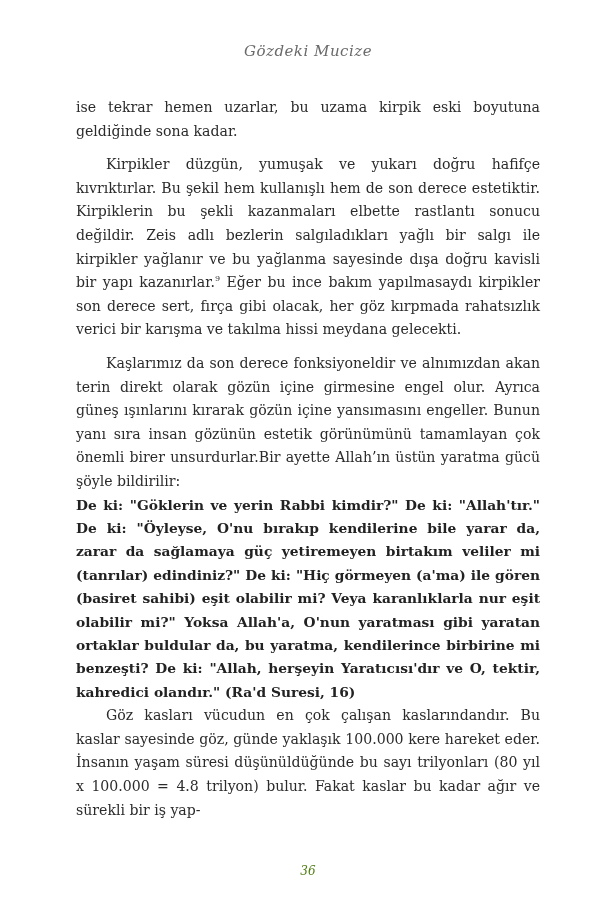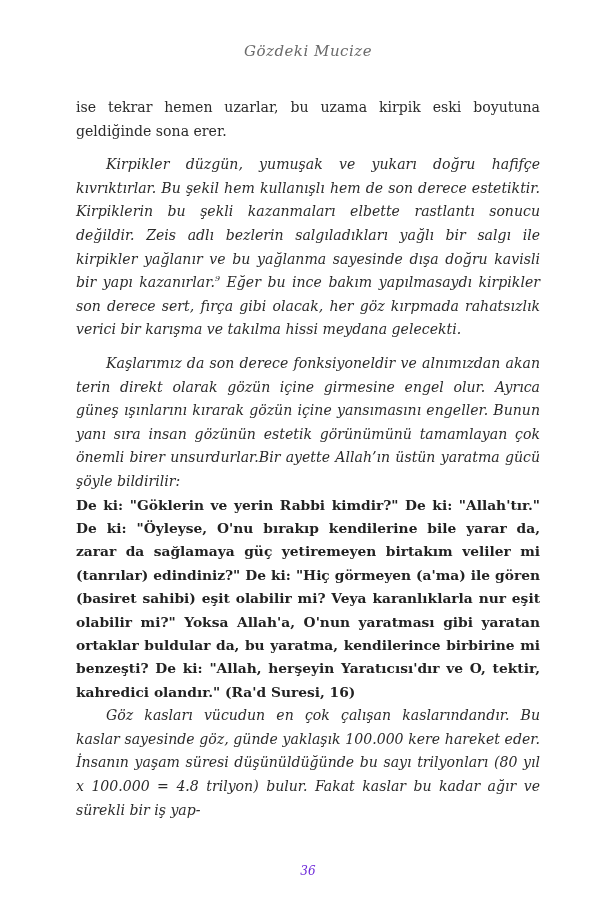--- a/index.html
+++ b/index.html
@@ -9,44 +9,44 @@
       position: absolute; top: 42px; left: 0; width: 616px; text-align: center;
       font-family: "DejaVu Serif", serif; font-style: italic; font-size: 15px;
       color: #6a6a6a; letter-spacing: 0.5px;
     }
     .body-text {
       position: absolute; left: 76px; width: 464px; top: 96px;
       font-family: "DejaVu Serif", serif; font-size: 14.1px; line-height: 23.6px;
       text-align: justify; color: #2b2b2b;
     }
     .body-text p { margin: 0; }
-    .body-text p.indent { text-indent: 30px; font-style: italic; }
+    .body-text p.indent { text-indent: 30px; }
     .body-text p.gap { margin-top: 10px; }
     sup { font-size: 8px; line-height: 0; vertical-align: 6px; }
     .quote {
       margin: 11px 0 0 30px; font-weight: bold; font-size: 13.8px; line-height: 23.4px;
       color: #222; text-align: justify;
     }
     .section-title {
       font-family: "DejaVu Sans", sans-serif; font-size: 19px; font-weight: normal;
       margin: 38px 0 0 30px; line-height: 26px; color: #222; letter-spacing: -0.3px;
     }
     .page-number {
       position: absolute; top: 864px; left: 0; width: 616px; text-align: center;
-      font-family: "DejaVu Serif", serif; font-style: italic; font-size: 12px; color: #6d28d9;
+      font-family: "DejaVu Serif", serif; font-style: italic; font-size: 12px; color: #4d7c0f;
     }
   </style>
 </head>
 <body>
 
 <div class="page">
   <div class="running-head">Gözdeki Mucize</div>
 
   <div class="body-text">
-    <p>ise tekrar hemen uzarlar, bu uzama kirpik eski boyutuna geldiğinde sona erer.</p>
+    <p>ise tekrar hemen uzarlar, bu uzama kirpik eski boyutuna geldiğinde sona kadar.</p>
     <p class="indent gap"><span>Kirpikler düzgün, yumuşak ve yukarı doğru hafifçe kıvrıktırlar. Bu şekil hem kullanışlı hem de son derece estetiktir. Kirpiklerin bu şekli kazanmaları elbette rastlantı sonucu değildir. Zeis adlı bezlerin salgıladıkları yağlı bir salgı ile kirpikler yağlanır ve bu yağlanma sayesinde dışa doğru kavisli bir yapı kazanırlar.</span><sup>9</sup><span> Eğer bu ince bakım yapılmasaydı kirpikler son derece sert, fırça gibi olacak, her göz kırpmada rahatsızlık verici bir karışma ve takılma hissi meydana gelecekti.</span></p>
     <p class="indent gap">Kaşlarımız da son derece fonksiyoneldir ve alnımızdan akan terin direkt olarak gözün içine girmesine engel olur. Ayrıca güneş ışınlarını kırarak gözün içine yansımasını engeller. Bunun yanı sıra insan gözünün estetik görünümünü tamamlayan çok önemli birer unsurdurlar.Bir ayette Allah’ın üstün yaratma gücü şöyle bildirilir:</p>
     <p class="quote">De ki: "Göklerin ve yerin Rabbi kimdir?" De ki: "Allah'tır." De ki: "Öyleyse, O'nu bırakıp kendilerine bile yarar da, zarar da sağlamaya güç yetiremeyen birtakım veliler mi (tanrılar) edindiniz?" De ki: "Hiç görmeyen (a'ma) ile gören (basiret sahibi) eşit olabilir mi? Veya karanlıklarla nur eşit olabilir mi?" Yoksa Allah'a, O'nun yaratması gibi yaratan ortaklar buldular da, bu yaratma, kendilerince birbirine mi benzeşti? De ki: "Allah, herşeyin Yaratıcısı'dır ve O, tektir, kahredici olandır." (Ra'd Suresi, 16)</p>
     <p class="indent">Göz kasları vücudun en çok çalışan kaslarındandır. Bu kaslar sayesinde göz, günde yaklaşık 100.000 kere hareket eder. İnsanın yaşam süresi düşünüldüğünde bu sayı trilyonları (80 yıl x 100.000 = 4.8 trilyon) bulur. Fakat kaslar bu kadar ağır ve sürekli bir iş yap-</p>
   </div>
 
   <div class="page-number">36</div>
 </div>
 
 </body></html>

